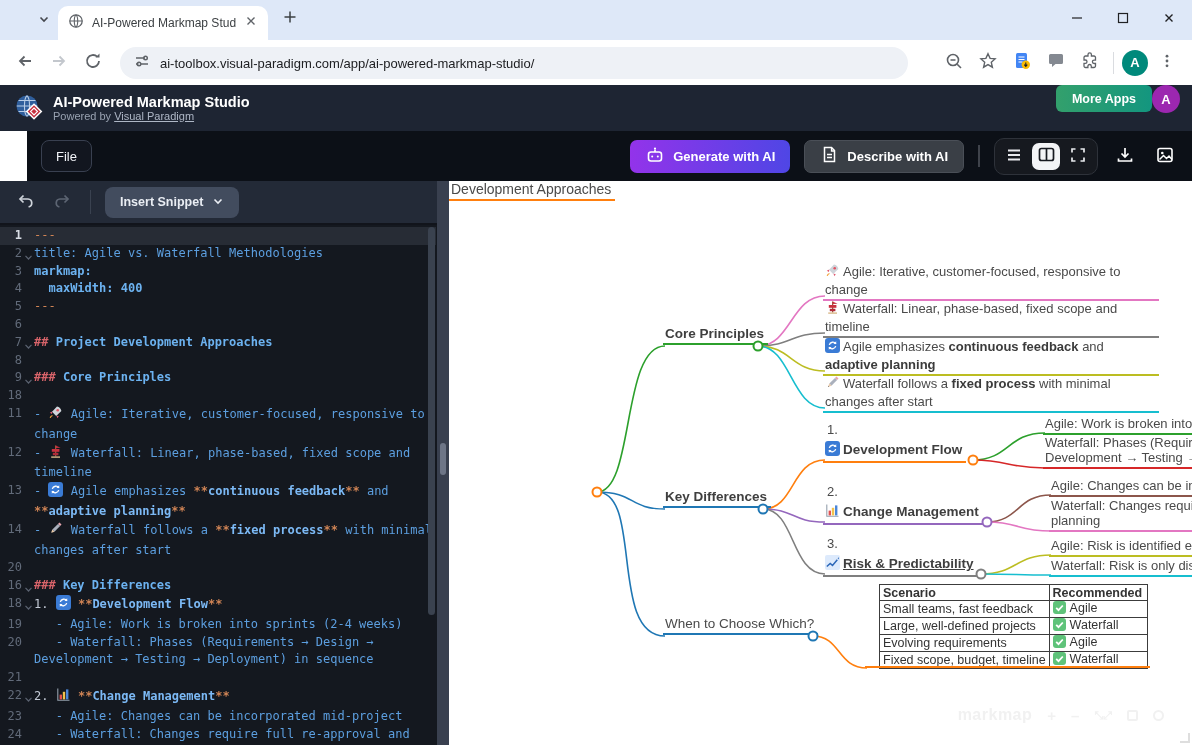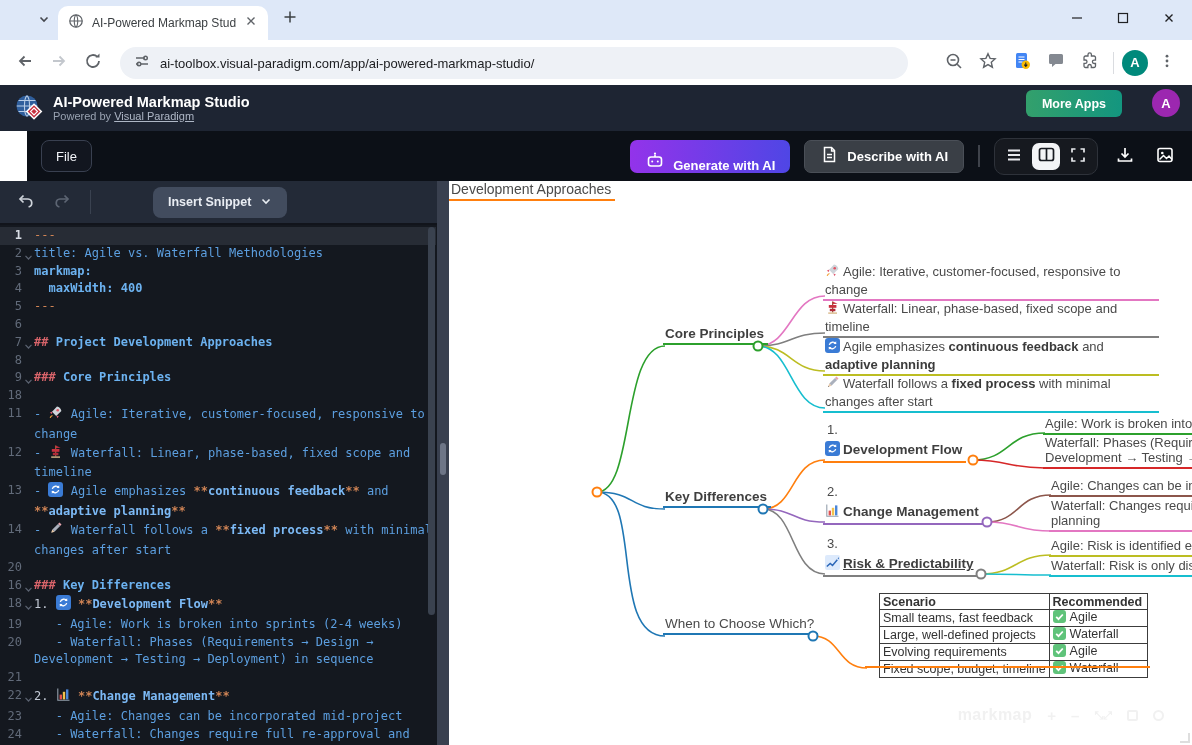--- a/index.html
+++ b/index.html
@@ -30,56 +30,56 @@
   .addr-sep { width:1px; height:22px; background:#dadce0; margin:0 4px; }
   .mini-avatar { width:26px; height:26px; border-radius:50%; background:#00897b; color:#fff; font-size:13px;
                  font-weight:bold; display:flex; align-items:center; justify-content:center; }
 
   
   .app-header { position:relative; height:46px; background:#1e2533; display:flex; align-items:center; padding:0 14px; }
   .logo { width:30px; height:30px; margin-right:9px; }
   .app-title { font-size:14.5px; font-weight:bold; color:#fff; line-height:16px; }
   .powered { font-size:11px; color:#99a2b1; line-height:13px; }
   .powered a { color:#aeb7c6; text-decoration:underline; }
-  .header-right { position:absolute; right:12px; top:0; height:32px; display:flex; align-items:flex-end; gap:30px; }
+  .header-right { position:absolute; right:12px; top:0; height:32px; display:flex; align-items:flex-start; gap:0; }
   .more-apps { height:27px; padding:0 16px; border-radius:6px; border:none; color:#fff; font-weight:bold;
                font-size:12.5px; background:linear-gradient(90deg,#33a06c,#13967f);
                font-family:"Liberation Sans",sans-serif; }
   .user-avatar { width:28px; height:28px; border-radius:50%; background:#9c27b0; color:#fff; font-weight:bold;
                  font-size:13px; display:flex; align-items:center; justify-content:center; }
 
   
   .app-toolbar { position:relative; height:50px; background:#0c1017; display:flex; align-items:center; padding:0 14px;margin-left:27px; }
   .file-btn { height:32px; padding:0 14px; background:#12161f; border:1px solid #394050; border-radius:8px;
               color:#f2f4f8; font-size:13px; font-family:"Liberation Sans",sans-serif; }
   .tb-right { position:absolute; right:14px; top:0; height:50px; display:flex; align-items:center; gap:14px; }
   .ai-btn { height:33px; border:none; border-radius:7px; color:#fff; font-weight:bold; font-size:13px;
             display:flex; align-items:center; gap:8px; padding:0 15px; font-family:"Liberation Sans",sans-serif; }
-  .generate { background:linear-gradient(90deg,#9333ea,#4f46e5);align-items:flex-end; }
+  .generate { background:linear-gradient(90deg,#9333ea,#4f46e5); }
   .describe { background:#3a3f46; border:1px solid #4a4f57; }
   .tb-sep { width:2px; height:22px; background:#3f434b; }
   .viewgroup { height:37px; background:#16191f; border:1px solid #2e323a; border-radius:10px;
                display:flex; align-items:center; padding:0 5px; gap:4px; }
   .viewbtn { width:28px; height:27px; display:flex; align-items:center; justify-content:center;
              color:#e8eaee; background:transparent; border:none; border-radius:7px; }
   .viewbtn.active { background:#f3f4f6; color:#16191f; }
   .icon-btn { width:26px; height:26px; display:flex; align-items:center; justify-content:center;
               color:#e8eaee; background:transparent; border:none; }
 
   
   .main { display:flex; height:564px; }
   .editor-pane { position:relative; width:449px; background:#14181f; flex:none; }
   .editor-toolbar { height:44px; background:#232a37; border-bottom:2px solid #11141b;
                     display:flex; align-items:center; padding:0 12px; gap:8px; }
   .ed-ic { width:28px; height:28px; display:flex; align-items:center; justify-content:center; background:none; border:none; }
   .undo { color:#cfd4db; } .redo { color:#5d6573; }
   .ed-sep { width:1px; height:24px; background:#3a4250; margin:0 6px; }
   .snippet-btn { height:31px; background:#424c5e; border:none; border-radius:8px; color:#e9edf3;
                  font-size:12.5px; font-weight:bold; display:flex; align-items:center; gap:9px; padding:0 15px;
-                 font-family:"Liberation Sans",sans-serif;margin-left:48px; }
+                 font-family:"Liberation Sans",sans-serif; }
 
   .code { position:absolute; top:44px; left:0; right:13px; bottom:0; overflow:hidden;
           font-family:"DejaVu Sans Mono", monospace; font-size:12px; line-height:17.8px; padding-top:2px; }
   .cl { display:flex; }
   .cl.active { background:#272c35; }
   .gut { flex:none; width:34px; position:relative; color:#626b7a; text-align:right; padding-right:12px;
          -webkit-user-select:none; user-select:none; }
   .cl.active .gut { color:#d8dde5; font-weight:bold; }
   .fold { position:absolute; right:2px; top:3px; color:#5a6270; }
   .ctext { flex:1; white-space:pre-wrap; word-break:break-word; color:#5c9fe0; }
@@ -585,21 +585,21 @@
               <path d="M12.6 3.2l1.2-1 .1 2.2z" fill="#2a66b8"></path>
             </svg></span><span>Risk &amp; Predictability</span>
       </div>
       <div class="mm mm-clip" style="left: 600px; top: 357px; width: 143px; border-bottom-color: rgb(188, 189, 34);">
           <div>Agile: Risk is identified earl</div>
         </div>
       <div class="mm mm-clip" style="left: 600px; top: 377px; width: 143px; border-bottom-color: rgb(23, 190, 207);">
           <div>Waterfall: Risk is only disco</div>
         </div>
 
-      <table class="mm-table" style="position:absolute;left:430px;top:412px">
+      <table class="mm-table" style="position:absolute;left:430px;top:403px">
         <thead>
           <tr>
             <th style="min-width:166px">Scenario</th>
             <th style="min-width:98px">Recommended</th>
           </tr>
         </thead>
         <tbody id="mm-table-body">
             <tr>
               <td>Small teams, fast feedback</td>
               <td class="rec-cell"><span class="ic"><svg width="13" height="13" viewBox="0 0 13 13" fill="none">

